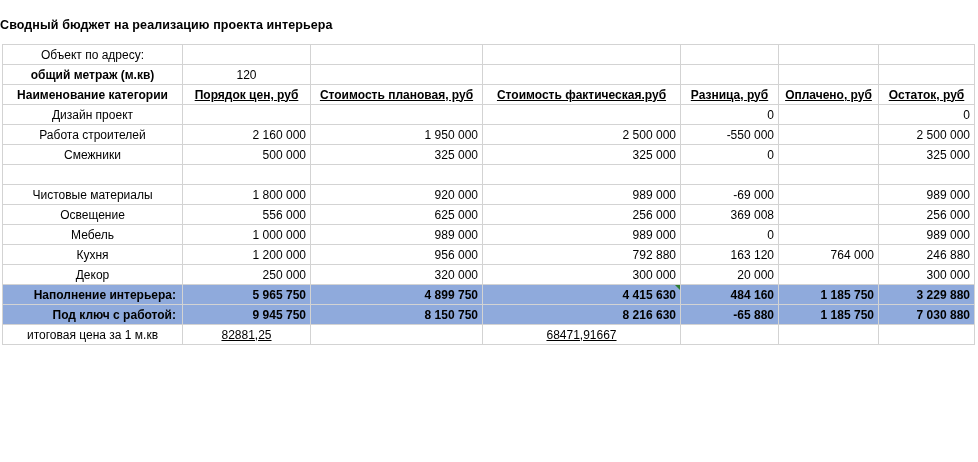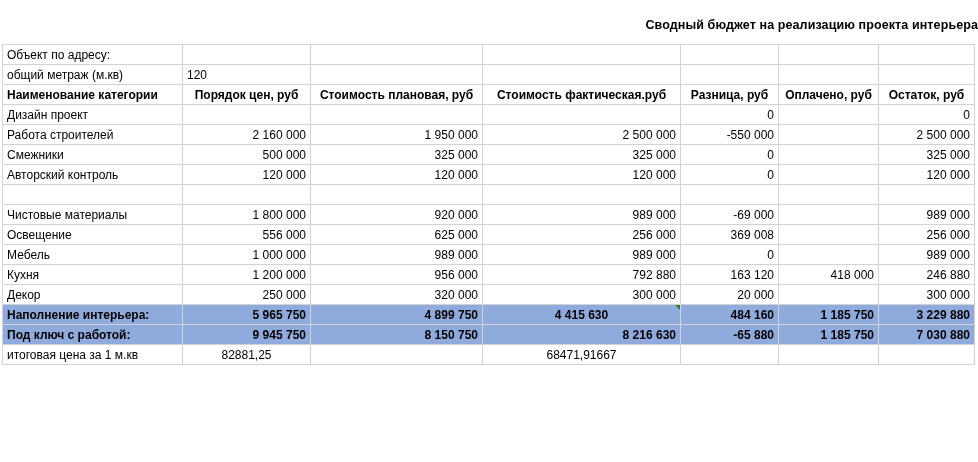--- a/index.html
+++ b/index.html
@@ -19,21 +19,21 @@
     position: relative;
     width: 978px;
     height: 462px;
     box-sizing: border-box;
   }
   .title {
     position: absolute;
     top: 18px;
     left: 0;
     width: 978px;
-    text-align: right;
+    text-align: left;
     font-weight: bold;
     font-size: 12.5px;
     letter-spacing: 0.1px;
   }
   table.grid {
     position: absolute;
     top: 44px;
     left: 2px;
     border-collapse: collapse;
     table-layout: fixed;
@@ -50,39 +50,38 @@
   }
   col.c0 { width: 180px; }
   col.c1 { width: 128px; }
   col.c2 { width: 172px; }
   col.c3 { width: 198px; }
   col.c4 { width: 98px; }
   col.c5 { width: 100px; }
   col.c6 { width: 96px; }
 
   .num { text-align: right; }
-  .left { text-align: left; }
-  .center { text-align: center; }
-  .bold { font-weight: normal; }
+  .left { text-align: center; }
+  .center { text-align: center; text-decoration: underline; }
+  .bold { font-weight: bold; }
   .hdr td {
     font-weight: bold;
     height: 30px;
     vertical-align: middle;
   }
   .row-empty td { height: 19px; }
   .highlight td {
     background: #8faadc;
     font-weight: bold;
     border: 1px solid #3f5f9f;
   }
-  .highlight td.label { padding-right: 6px; }
+  .highlight td.label { text-align: right; padding-right: 6px; }
   .last td { border-color: #d3d3d3; }
   .mark {
     position: relative;
-    text-align: center;
   }
   .mark:after {
     content: "";
     position: absolute;
     top: 0;
     right: 0;
     width: 0;
     height: 0;
     border-top: 5px solid #2e7d32;
     border-left: 5px solid transparent;
@@ -155,29 +154,20 @@
       </tr>
       <tr>
         <td class="left">Смежники</td>
         <td class="num">500 000</td>
         <td class="num">325 000</td>
         <td class="num">325 000</td>
         <td class="num">0</td>
         <td class="num"></td>
         <td class="num">325 000</td>
       </tr>
-      <tr>
-        <td class="left">Авторский контроль</td>
-        <td class="num">120 000</td>
-        <td class="num">120 000</td>
-        <td class="num">120 000</td>
-        <td class="num">0</td>
-        <td class="num"></td>
-        <td class="num">120 000</td>
-      </tr>
       <tr class="row-empty">
         <td class="left"></td>
         <td class="num"></td>
         <td class="num"></td>
         <td class="num"></td>
         <td class="num"></td>
         <td class="num"></td>
         <td class="num"></td>
       </tr>
       <tr>
@@ -206,21 +196,21 @@
         <td class="num">0</td>
         <td class="num"></td>
         <td class="num">989 000</td>
       </tr>
       <tr>
         <td class="left">Кухня</td>
         <td class="num">1 200 000</td>
         <td class="num">956 000</td>
         <td class="num">792 880</td>
         <td class="num">163 120</td>
-        <td class="num">418 000</td>
+        <td class="num">764 000</td>
         <td class="num">246 880</td>
       </tr>
       <tr>
         <td class="left">Декор</td>
         <td class="num">250 000</td>
         <td class="num">320 000</td>
         <td class="num">300 000</td>
         <td class="num">20 000</td>
         <td class="num"></td>
         <td class="num">300 000</td>

